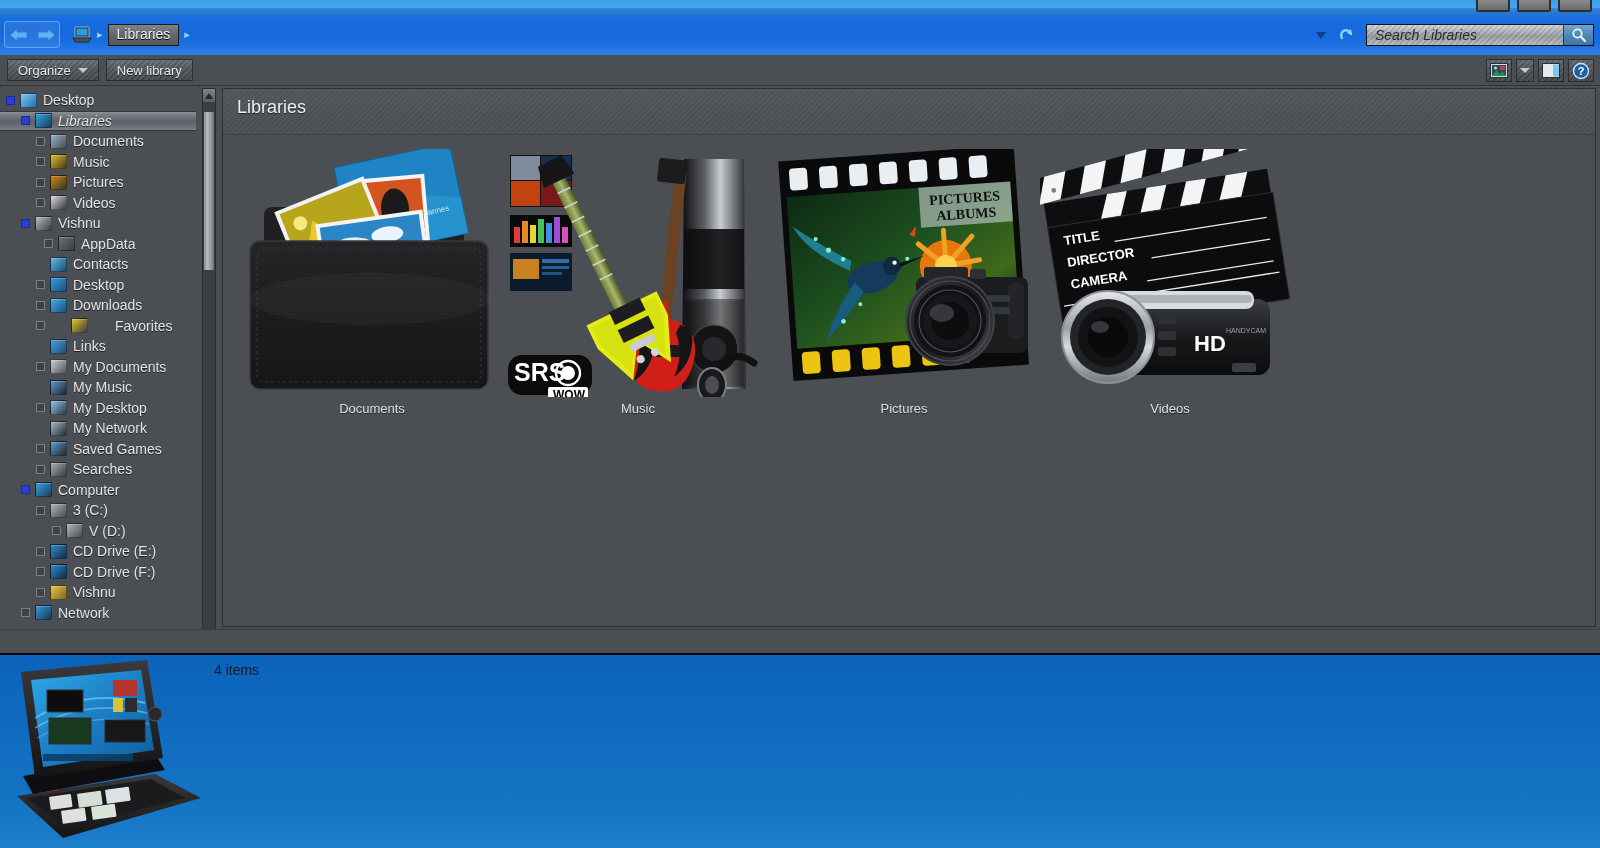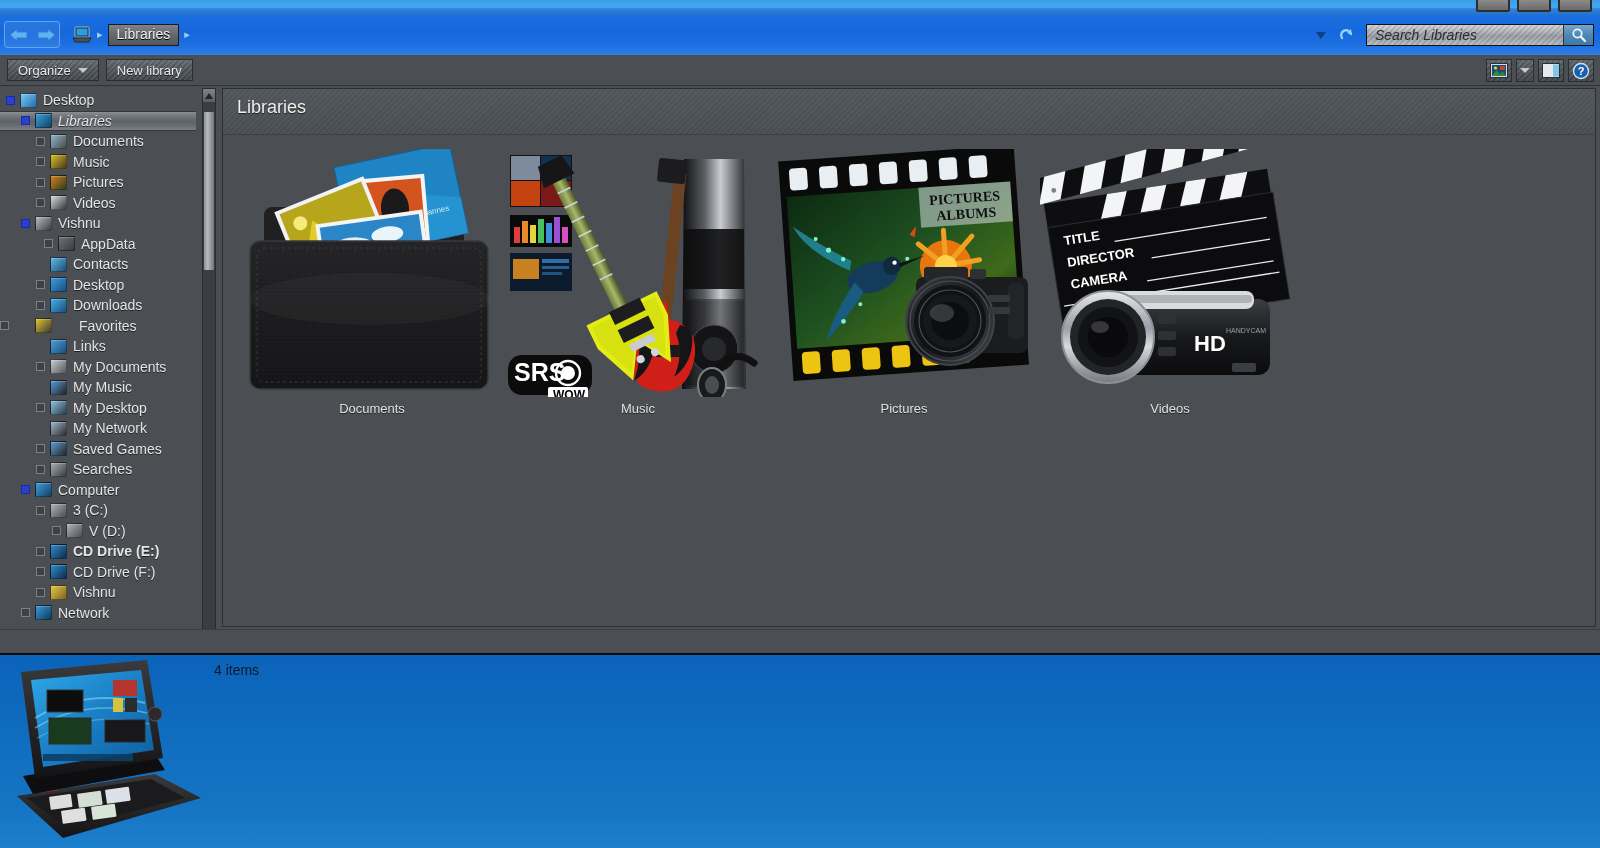--- a/index.html
+++ b/index.html
@@ -463,21 +463,21 @@
         <div class="tree-row" style="padding-left: 36px;">
           <span class="expander exp-plus"></span>
           <span class="tree-ico" style="background: linear-gradient(135deg, rgb(63, 154, 222) 0%, rgb(23, 80, 127) 100%); border: 1px solid rgba(0, 0, 0, 0.55); box-shadow: rgba(255, 255, 255, 0.22) 0px 1px 0px inset;"></span>
           <span class="tree-label">Desktop</span>
         </div>
         <div class="tree-row" style="padding-left: 36px;">
           <span class="expander exp-plus"></span>
           <span class="tree-ico" style="background: linear-gradient(135deg, rgb(70, 176, 232) 0%, rgb(23, 80, 127) 100%); border: 1px solid rgba(0, 0, 0, 0.55); box-shadow: rgba(255, 255, 255, 0.22) 0px 1px 0px inset;"></span>
           <span class="tree-label">Downloads</span>
         </div>
-        <div class="tree-row" style=" gap: 21px;">
+        <div class="tree-row" style="padding-left: 36px; gap: 21px;">
           <span class="expander exp-plus"></span>
           <span class="tree-ico" style="background: linear-gradient(135deg, rgb(232, 196, 42) 0%, rgb(58, 59, 62) 100%); border: 1px solid rgba(0, 0, 0, 0.55); box-shadow: rgba(255, 255, 255, 0.22) 0px 1px 0px inset;"></span>
           <span class="tree-label">Favorites</span>
         </div>
         <div class="tree-row" style="padding-left: 36px;">
           <span class="expander exp-none"></span>
           <span class="tree-ico" style="background: linear-gradient(135deg, rgb(77, 160, 221) 0%, rgb(27, 77, 119) 100%); border: 1px solid rgba(0, 0, 0, 0.55); box-shadow: rgba(255, 255, 255, 0.22) 0px 1px 0px inset;"></span>
           <span class="tree-label">Links</span>
         </div>
         <div class="tree-row" style="padding-left: 36px;">
@@ -518,21 +518,21 @@
         <div class="tree-row" style="padding-left: 36px;">
           <span class="expander exp-plus"></span>
           <span class="tree-ico" style="background: linear-gradient(135deg, rgb(176, 182, 188) 0%, rgb(74, 76, 80) 100%); border: 1px solid rgba(0, 0, 0, 0.55); box-shadow: rgba(255, 255, 255, 0.22) 0px 1px 0px inset;"></span>
           <span class="tree-label">3 (C:)</span>
         </div>
         <div class="tree-row" style="padding-left: 52px;">
           <span class="expander exp-plus"></span>
           <span class="tree-ico" style="background: linear-gradient(135deg, rgb(176, 182, 188) 0%, rgb(74, 76, 80) 100%); border: 1px solid rgba(0, 0, 0, 0.55); box-shadow: rgba(255, 255, 255, 0.22) 0px 1px 0px inset;"></span>
           <span class="tree-label">V (D:)</span>
         </div>
-        <div class="tree-row" style="padding-left: 36px; font-weight: bold;">
+        <div class="tree-row" style="padding-left: 36px;">
           <span class="expander exp-plus"></span>
           <span class="tree-ico" style="background: linear-gradient(135deg, rgb(46, 143, 208) 0%, rgb(15, 44, 74) 100%); border: 1px solid rgba(0, 0, 0, 0.55); box-shadow: rgba(255, 255, 255, 0.22) 0px 1px 0px inset;"></span>
           <span class="tree-label">CD Drive (E:)</span>
         </div>
         <div class="tree-row" style="padding-left: 36px;">
           <span class="expander exp-plus"></span>
           <span class="tree-ico" style="background: linear-gradient(135deg, rgb(46, 143, 208) 0%, rgb(15, 44, 74) 100%); border: 1px solid rgba(0, 0, 0, 0.55); box-shadow: rgba(255, 255, 255, 0.22) 0px 1px 0px inset;"></span>
           <span class="tree-label">CD Drive (F:)</span>
         </div>
         <div class="tree-row" style="padding-left: 36px;">

